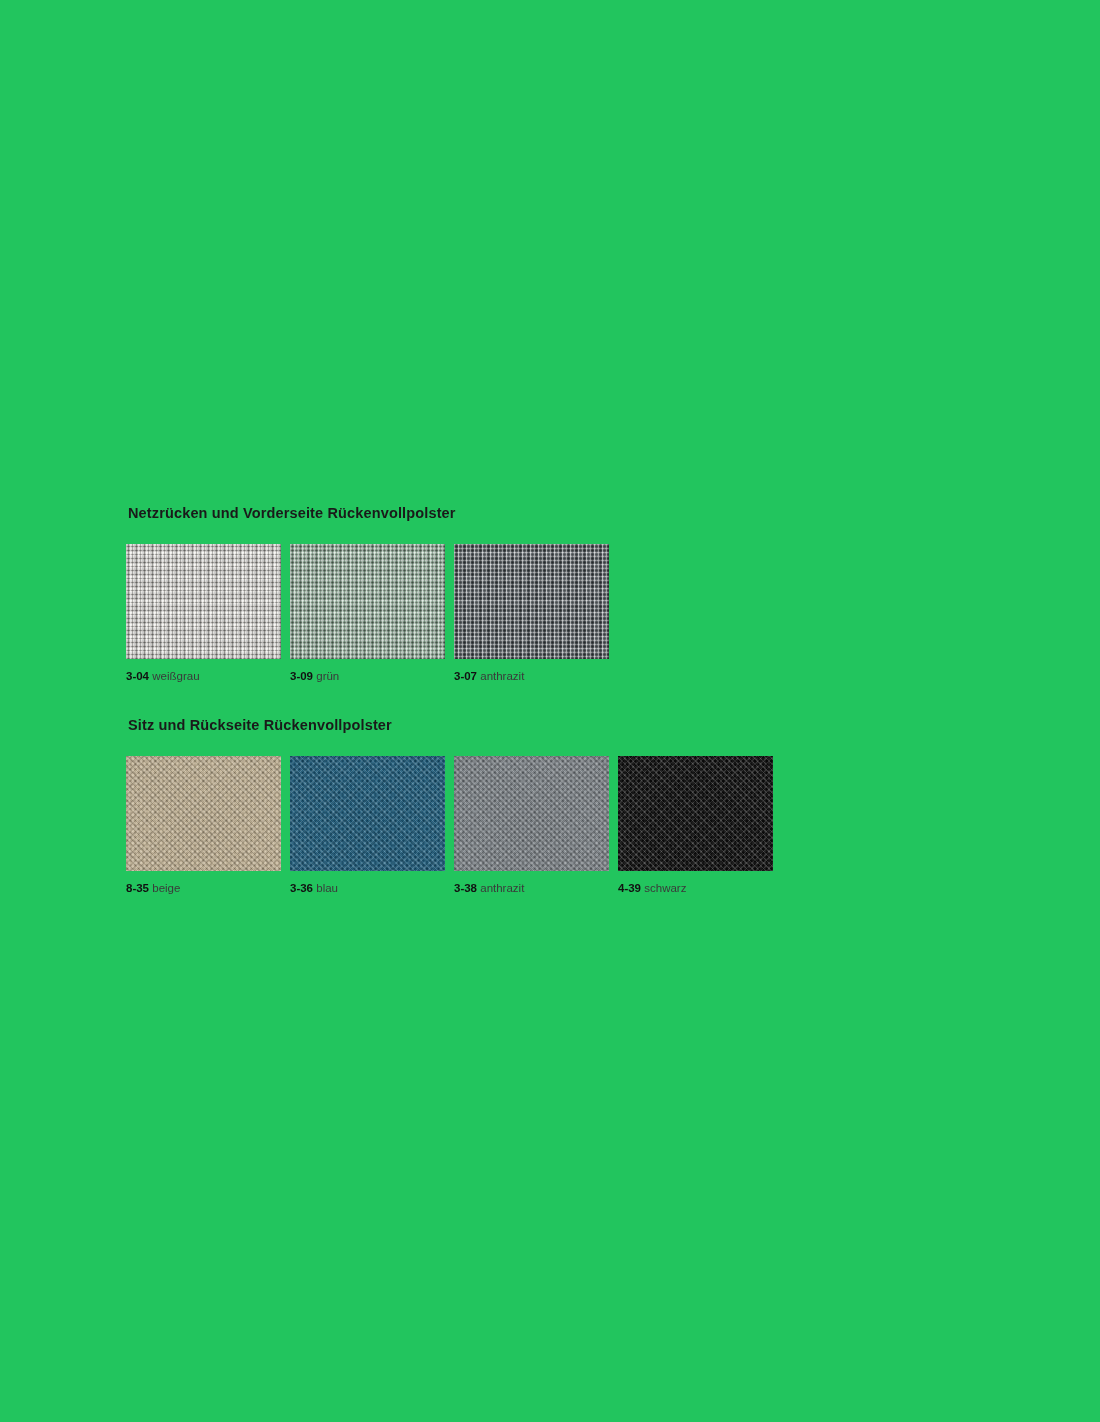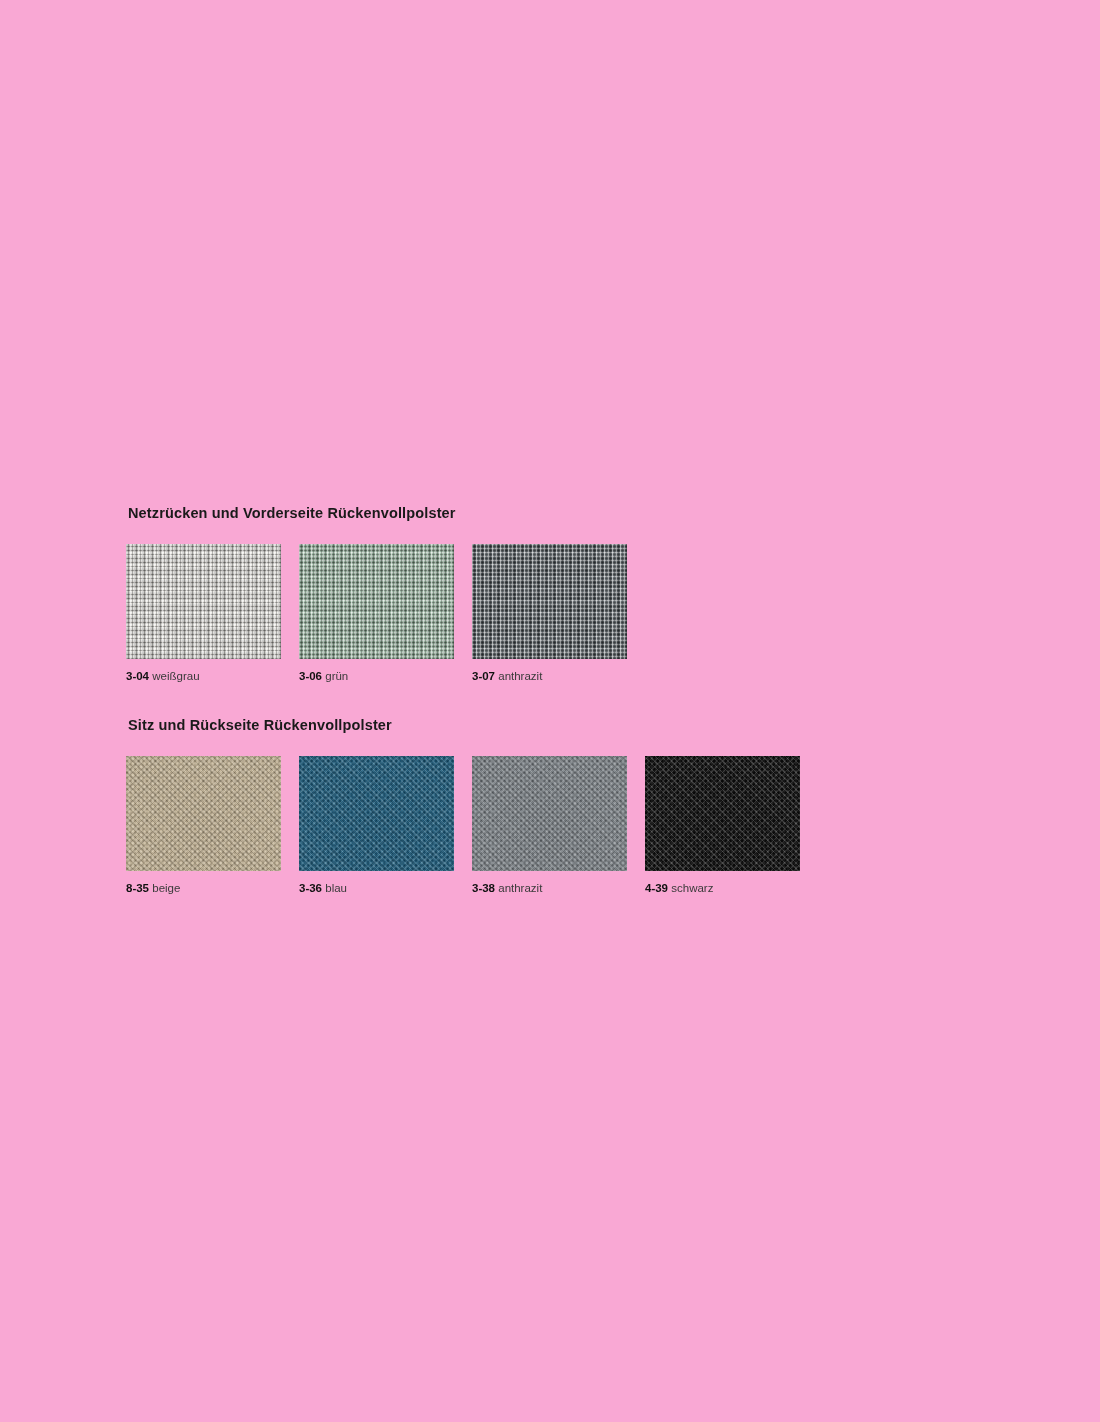--- a/index.html
+++ b/index.html
@@ -13,21 +13,21 @@
     background: #ffffff;
     font-family: "Liberation Sans", sans-serif;
     -webkit-font-smoothing: antialiased;
     overflow: hidden;
   }
 
   .page {
     position: relative;
     width: 1100px;
     height: 1422px;
-    background: #f9a8d4;
+    background: #22c55e;
   }
 
   .content {
     position: absolute;
     left: 126px;
     top: 505px;
     width: 860px;
   }
 
   .section {
@@ -45,21 +45,21 @@
     letter-spacing: 0.01em;
     line-height: 1.2;
     margin: 0 0 22px 2px;
     white-space: nowrap;
   }
 
   .swatch-row {
     display: flex;
     flex-direction: row;
     align-items: flex-start;
-    gap: 18px;
+    gap: 9px;
   }
 
   .swatch-cell {
     width: 155px;
     flex: 0 0 155px;
   }
 
   .swatch {
     width: 155px;
     height: 115px;
@@ -207,21 +207,21 @@
           <div class="swatch-caption">
             <span class="swatch-code">3-04</span>
             <span class="swatch-name">weißgrau</span>
           </div>
         </div>
 
 
         <div class="swatch-cell">
           <div class="swatch tex-mesh" style="background-color: rgb(156, 186, 164);"></div>
           <div class="swatch-caption">
-            <span class="swatch-code">3-06</span>
+            <span class="swatch-code">3-09</span>
             <span class="swatch-name">grün</span>
           </div>
         </div>
 
         <div class="swatch-cell">
           <div class="swatch tex-mesh" style="background-color: rgb(90, 97, 102);"></div>
           <div class="swatch-caption">
             <span class="swatch-code">3-07</span>
             <span class="swatch-name">anthrazit</span>
           </div>

